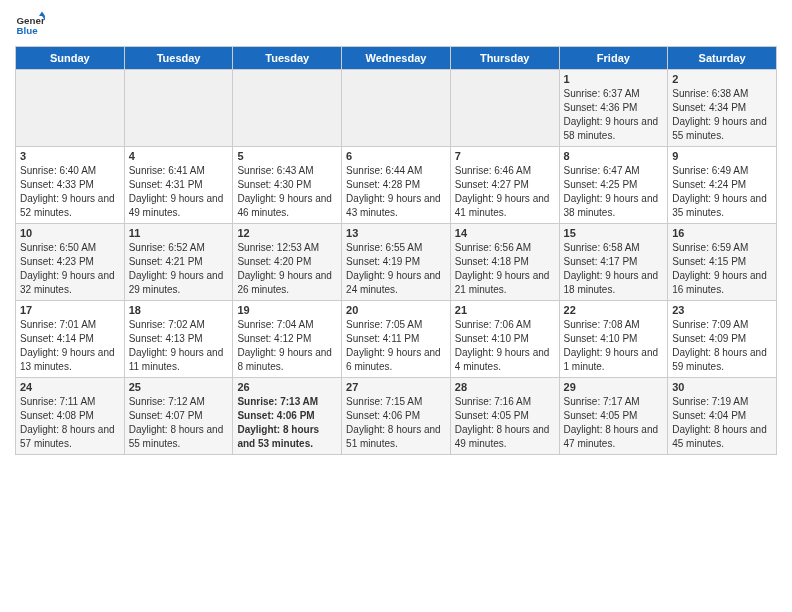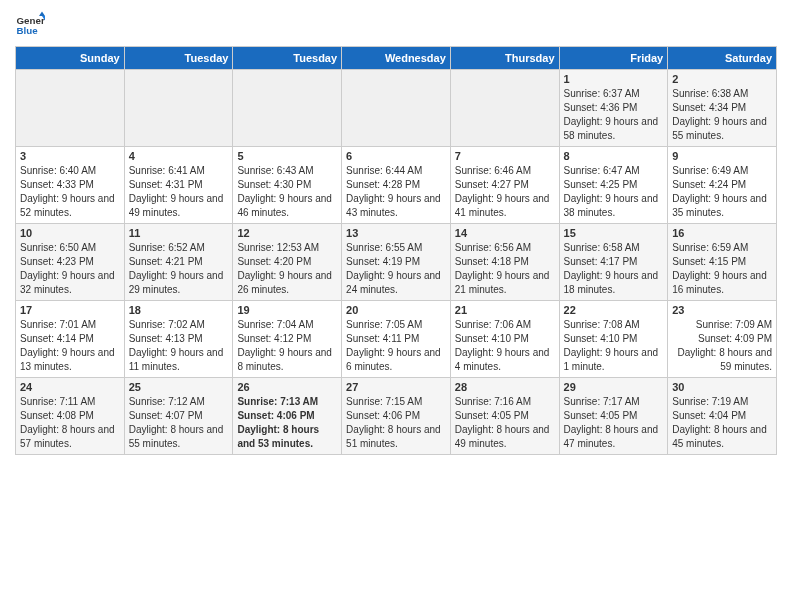--- a/index.html
+++ b/index.html
@@ -45,21 +45,21 @@
       width: 100%;
       border-collapse: collapse;
       table-layout: fixed;
     }
     thead tr th {
       background-color: #1a6bbf;
       color: #fff;
       font-size: 11px;
       font-weight: bold;
       padding: 5px 4px;
-      text-align: right;
+      text-align: center;
       border: 1px solid #ccc;
     }
     tbody tr td {
       vertical-align: top;
       border: 1px solid #ccc;
       padding: 3px 4px;
       font-size: 9.5px;
       color: #333;
       height: 76px;
       background: #fff;
@@ -253,21 +253,21 @@
 Daylight: 9 hours and 4 minutes.</div>
           </td>
           <td>
             <span class="day-number">22</span>
             <div class="day-info" style="white-space: pre-line;">Sunrise: 7:08 AM
 Sunset: 4:10 PM
 Daylight: 9 hours and 1 minute.</div>
           </td>
           <td>
             <span class="day-number">23</span>
-            <div class="day-info" style="white-space: pre-line; text-align: right;">Sunrise: 7:09 AM
+            <div class="day-info" style="white-space: pre-line;">Sunrise: 7:09 AM
 Sunset: 4:09 PM
 Daylight: 8 hours and 59 minutes.</div>
           </td>
         </tr>
         <tr>
           <td>
             <span class="day-number">24</span>
             <div class="day-info" style="white-space: pre-line;">Sunrise: 7:11 AM
 Sunset: 4:08 PM
 Daylight: 8 hours and 57 minutes.</div>

